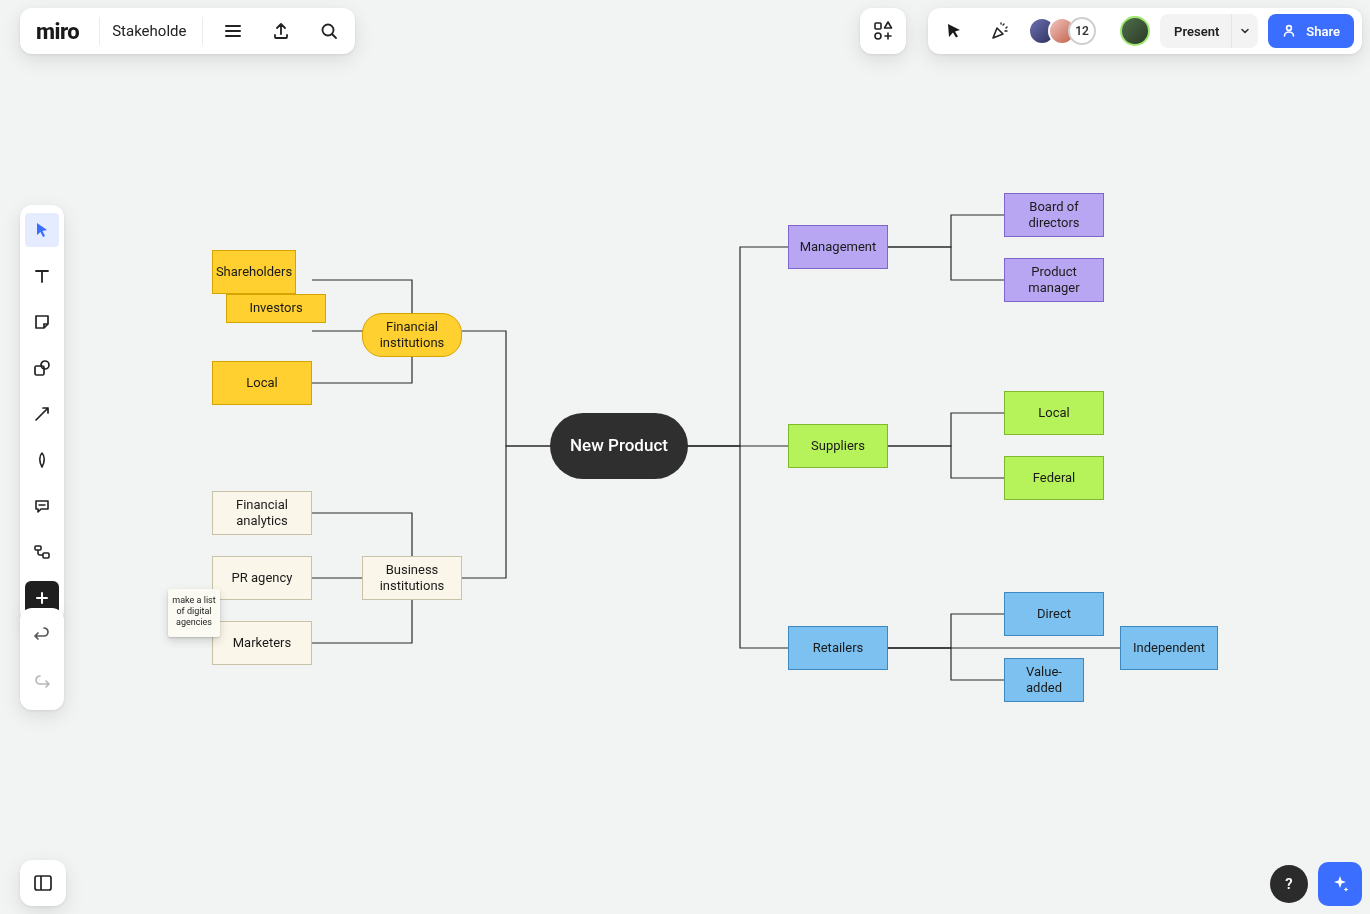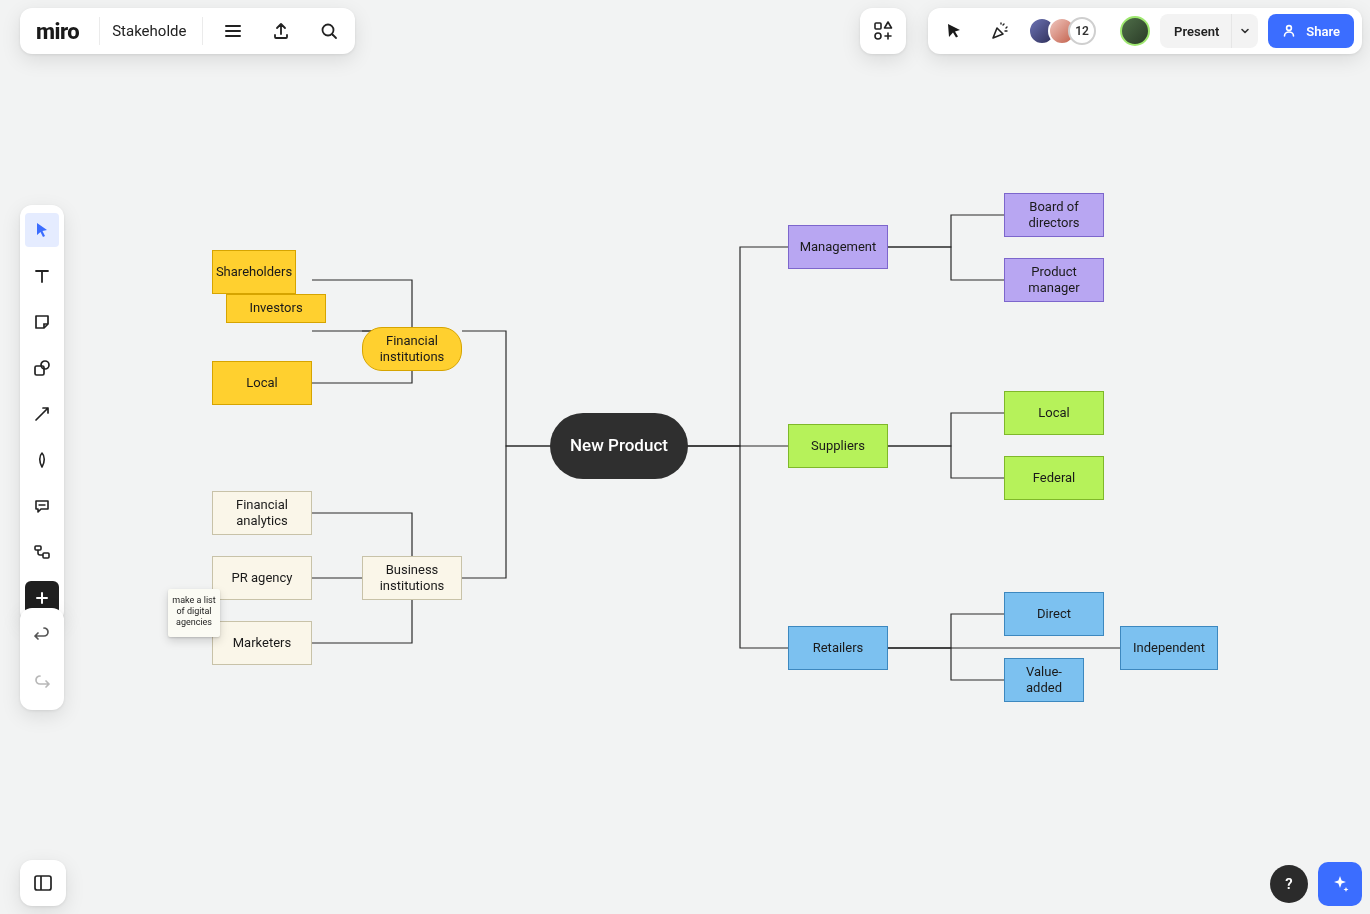--- a/index.html
+++ b/index.html
@@ -110,21 +110,21 @@
     <path d="M888 446 L951 446 L951 413 L1004 413"></path>
     <path d="M888 446 L951 446 L951 478 L1004 478"></path>
 
     <path d="M888 648 L951 648 L951 614 L1004 614"></path>
     <path d="M888 648 L951 648 L951 680 L1004 680"></path>
     <path d="M888 648 L951 648 L1120 648"></path>
   </svg>
 
   <div class="node root" style="left:550px;top:413px;width:138px;height:66px;">New Product</div>
 
-  <div class="node yellow" style="left:362px;top:327px;width:100px;height:44px;border-radius:20px;">Financial institutions</div>
+  <div class="node yellow" style="left:362px;top:313px;width:100px;height:44px;border-radius:20px;">Financial institutions</div>
   <div class="node yellow" style="left:212px;top:250px;width:84px;height:44px;">Shareholders</div>
   <div class="node yellow" style="left:212px;top:294px;width:100px;height:29px;margin-left:14px;">Investors</div>
   <div class="node yellow" style="left:212px;top:361px;width:100px;height:44px;">Local</div>
 
   <div class="node cream" style="left:362px;top:556px;width:100px;height:44px;">Business institutions</div>
   <div class="node cream" style="left:212px;top:491px;width:100px;height:44px;">Financial analytics</div>
   <div class="node cream" style="left:212px;top:556px;width:100px;height:44px;">PR agency</div>
   <div class="node cream" style="left:212px;top:621px;width:100px;height:44px;">Marketers</div>
 
   <div class="sticky" style="left:168px;top:589px;width:52px;height:48px;">make a list of digital agencies</div>

